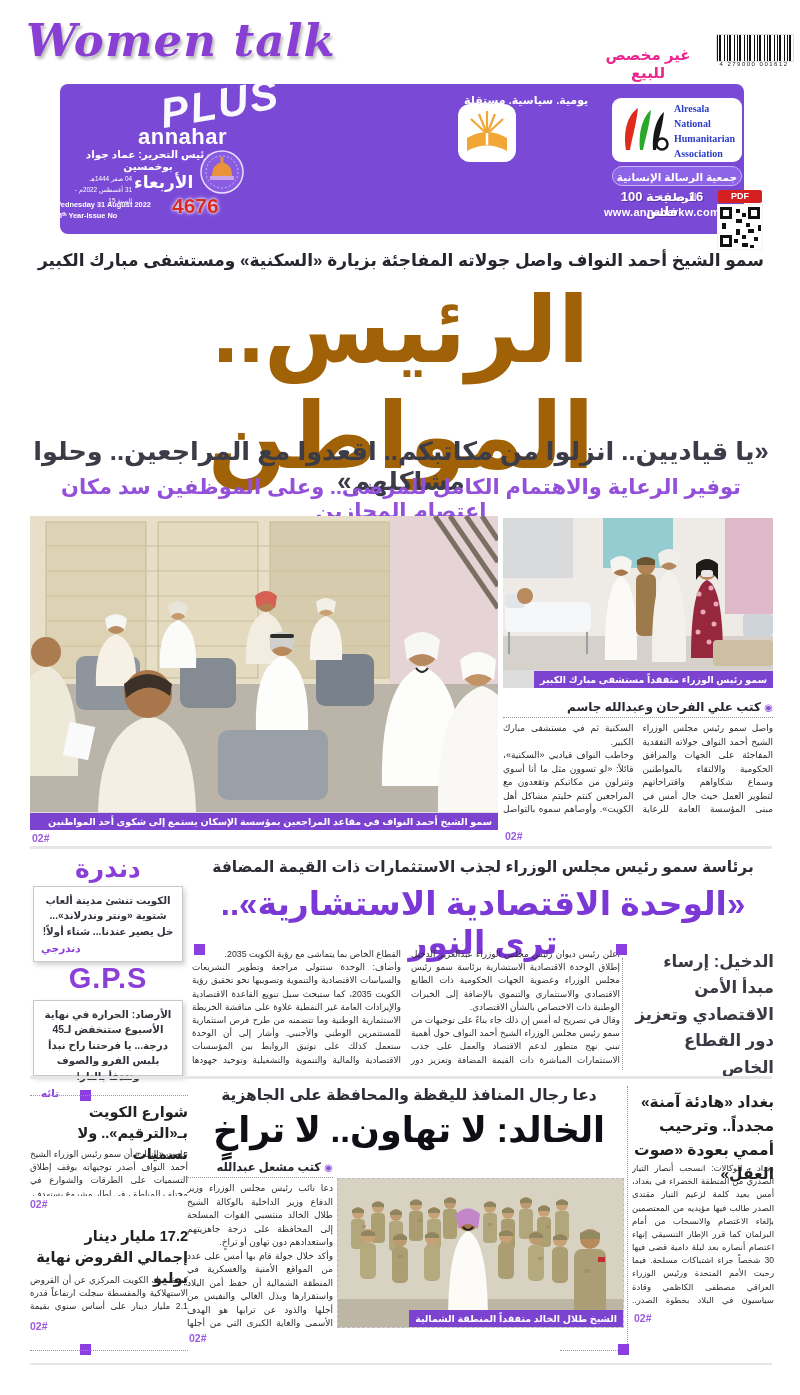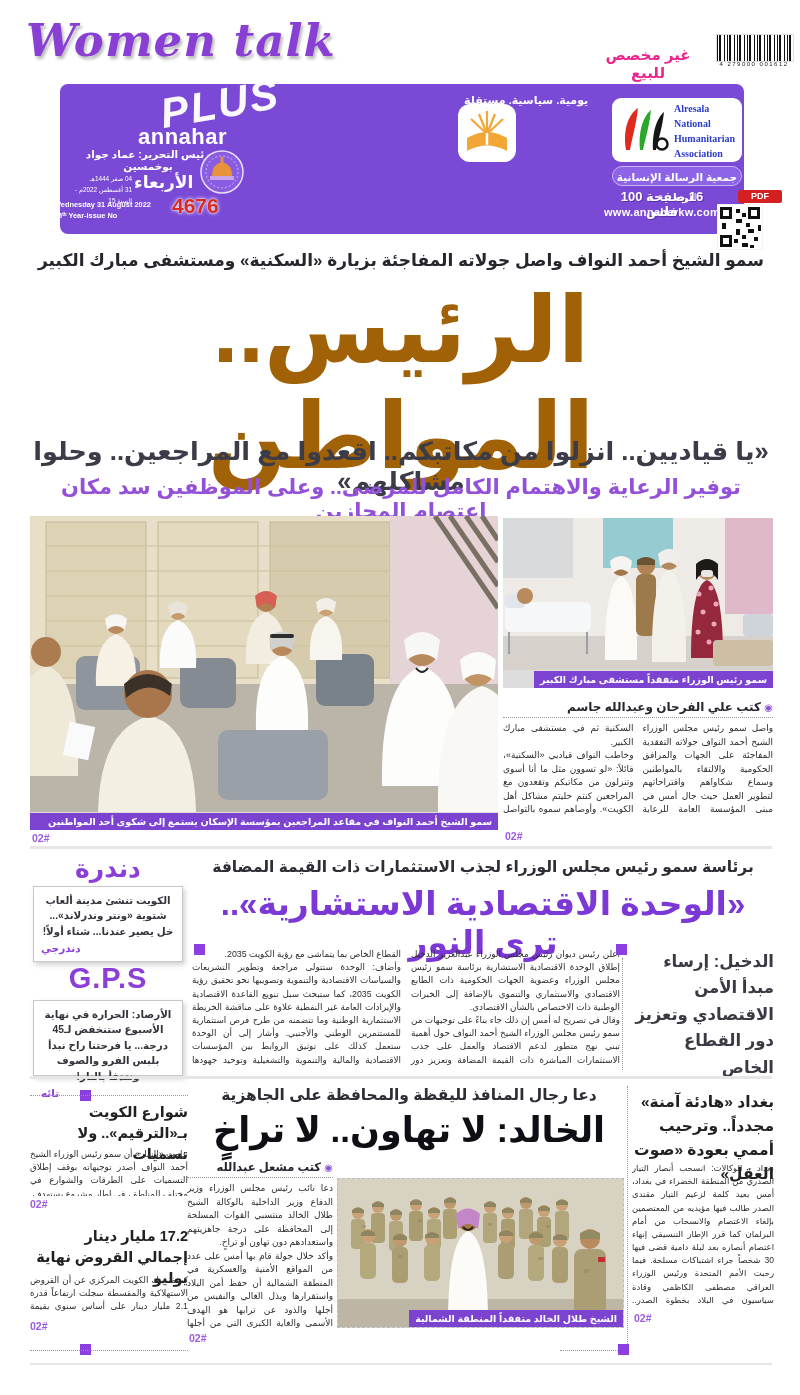--- a/index.html
+++ b/index.html
@@ -30,21 +30,21 @@
   .book-box{left:398px;top:20px;width:58px;height:58px;background:#fff;border-radius:12px;}
   .logo-ar{left:240px;top:24px;width:310px;font-size:95px;font-weight:bold;color:#fff;text-align:center;line-height:1.05;}
   .assoc-box{left:552px;top:14px;width:130px;height:64px;background:#fff;border-radius:9px;}
   .assoc-en{position:absolute;left:62px;top:3px;font-family:"Liberation Serif","DejaVu Serif",serif;
     font-weight:bold;font-size:10px;color:#2b3cc8;line-height:1.5;}
   .assoc-strip{left:552px;top:82px;width:130px;height:20px;background:#8d63e8;border:1px solid #c9b4f4;
     border-radius:10px;color:#fff;font-weight:bold;font-size:10.5px;line-height:20px;text-align:center;box-sizing:border-box;}
   .price-line{left:544px;top:105px;width:116px;color:#fff;font-weight:bold;font-size:13px;text-align:center;text-shadow:1px 1px 0 #5c2fa8;}
   .website{left:540px;top:122px;width:124px;color:#fff;font-weight:bold;font-size:11px;text-align:center;letter-spacing:.3px;}
   .pdf-label{left:718px;top:190px;width:44px;height:13px;background:#d42020;color:#fff;font-weight:bold;
-    font-size:9px;text-align:center;line-height:13px;border-radius:2px;margin-left:20px;}
+    font-size:9px;text-align:center;line-height:13px;border-radius:2px;}
   .qr{left:717px;top:204px;width:46px;height:46px;}
   
   .lead-kicker{left:30px;top:250px;width:742px;font-size:17px;font-weight:bold;color:#26262e;}
   .lead-headline{left:30px;top:278px;width:742px;font-size:92px;font-weight:bold;color:#a16207;line-height:1.15;}
   .lead-sub1{left:30px;top:404px;width:742px;font-size:22.5px;font-weight:bold;color:#9351da;}
   .lead-sub2{left:30px;top:436px;width:742px;font-size:25.5px;font-weight:bold;color:#3c3c48;}
   .lead-sub3{left:30px;top:475px;width:742px;font-size:21px;font-weight:bold;color:#9351da;}
   .photo-frame{overflow:hidden;background:#ddd;}
   .photo1{left:30px;top:516px;width:468px;height:314px;}
   .photo2{left:503px;top:518px;width:270px;height:170px;}

